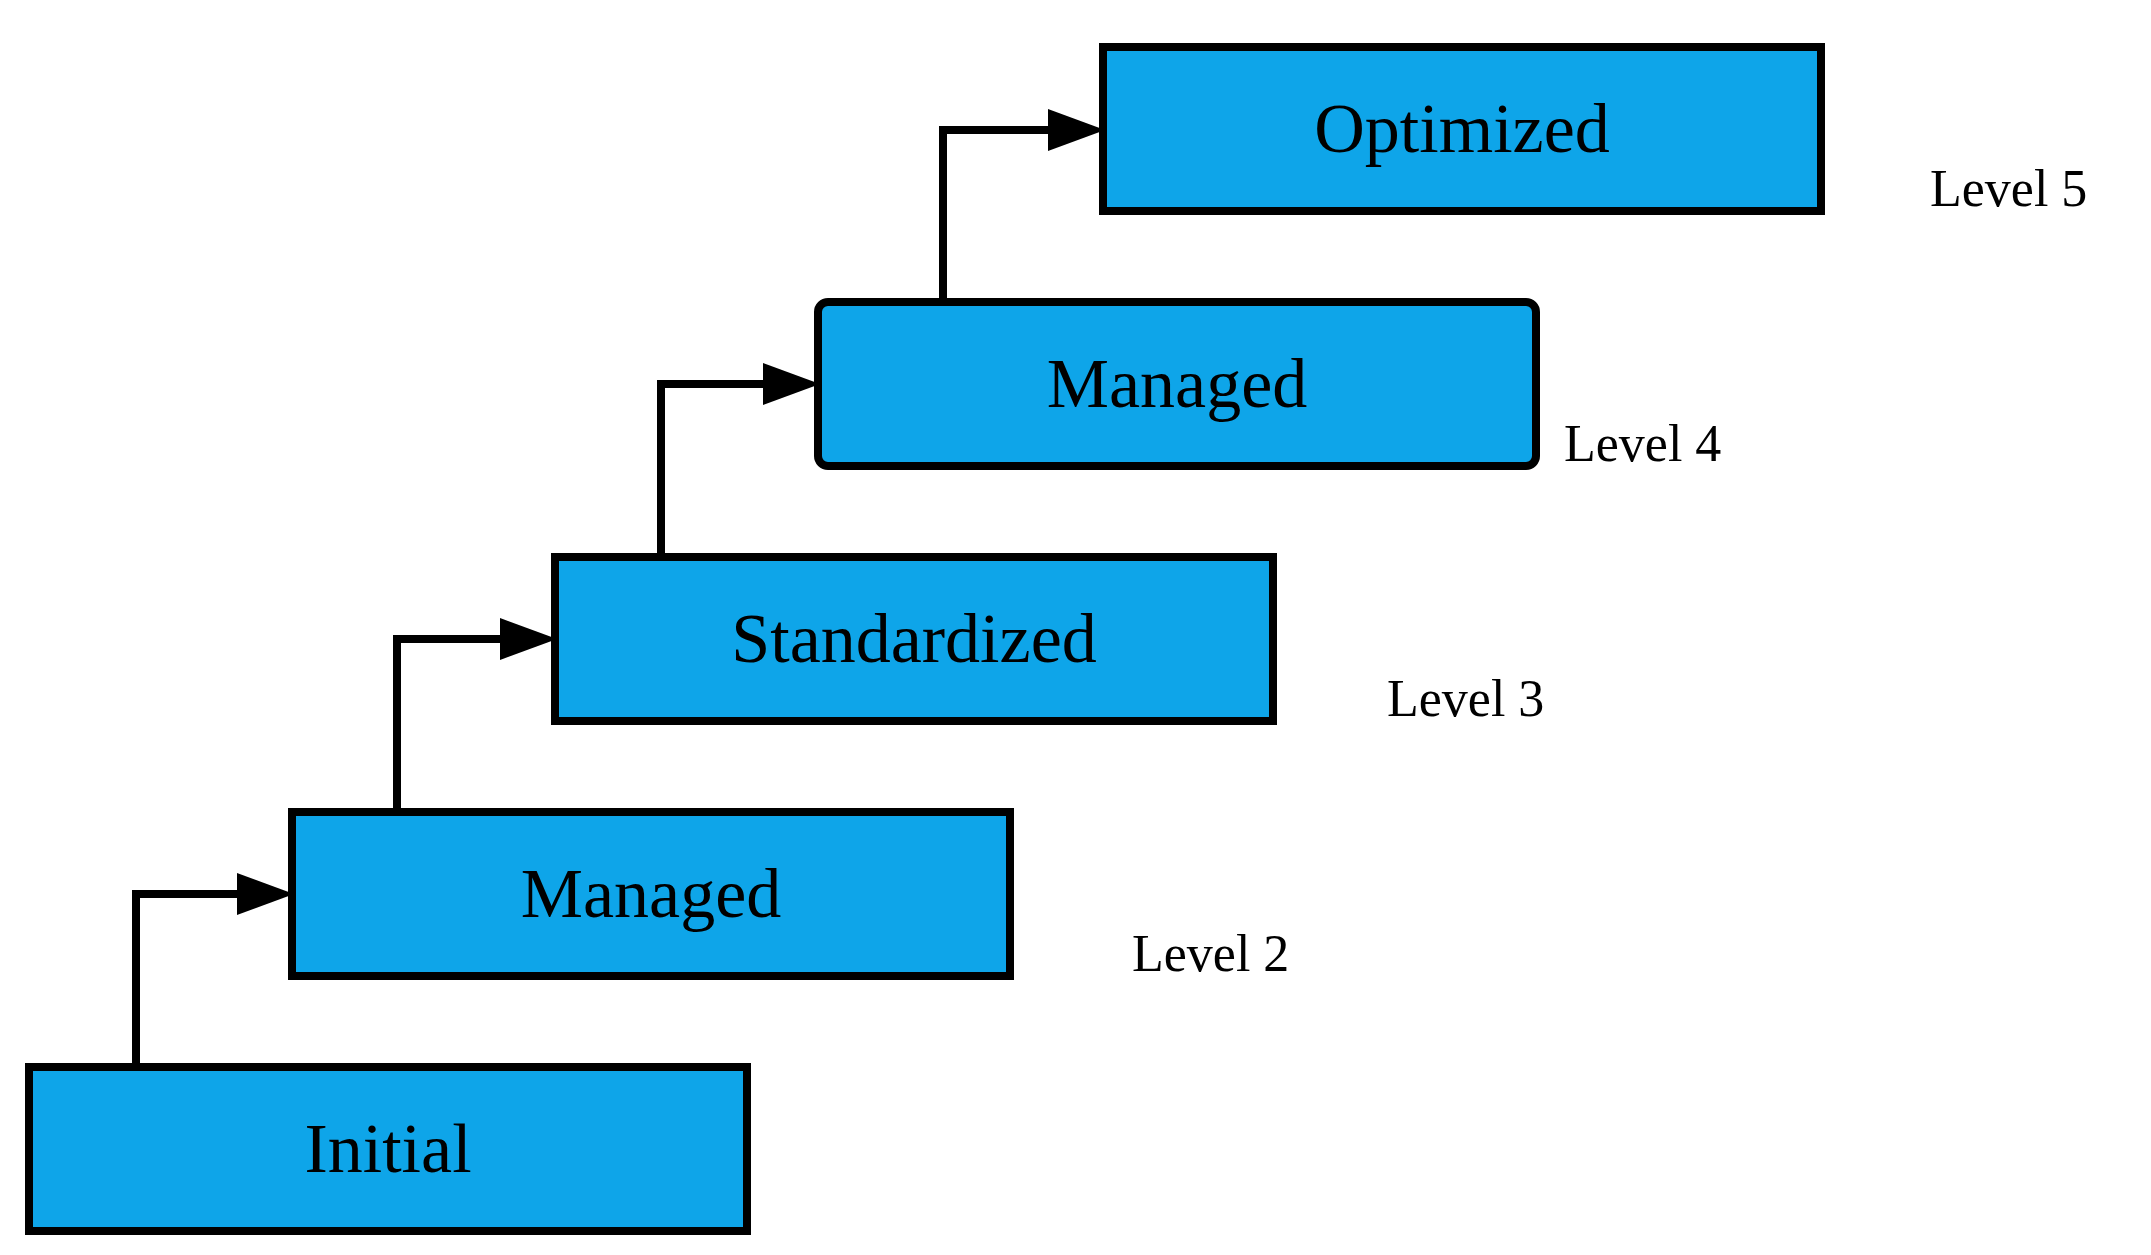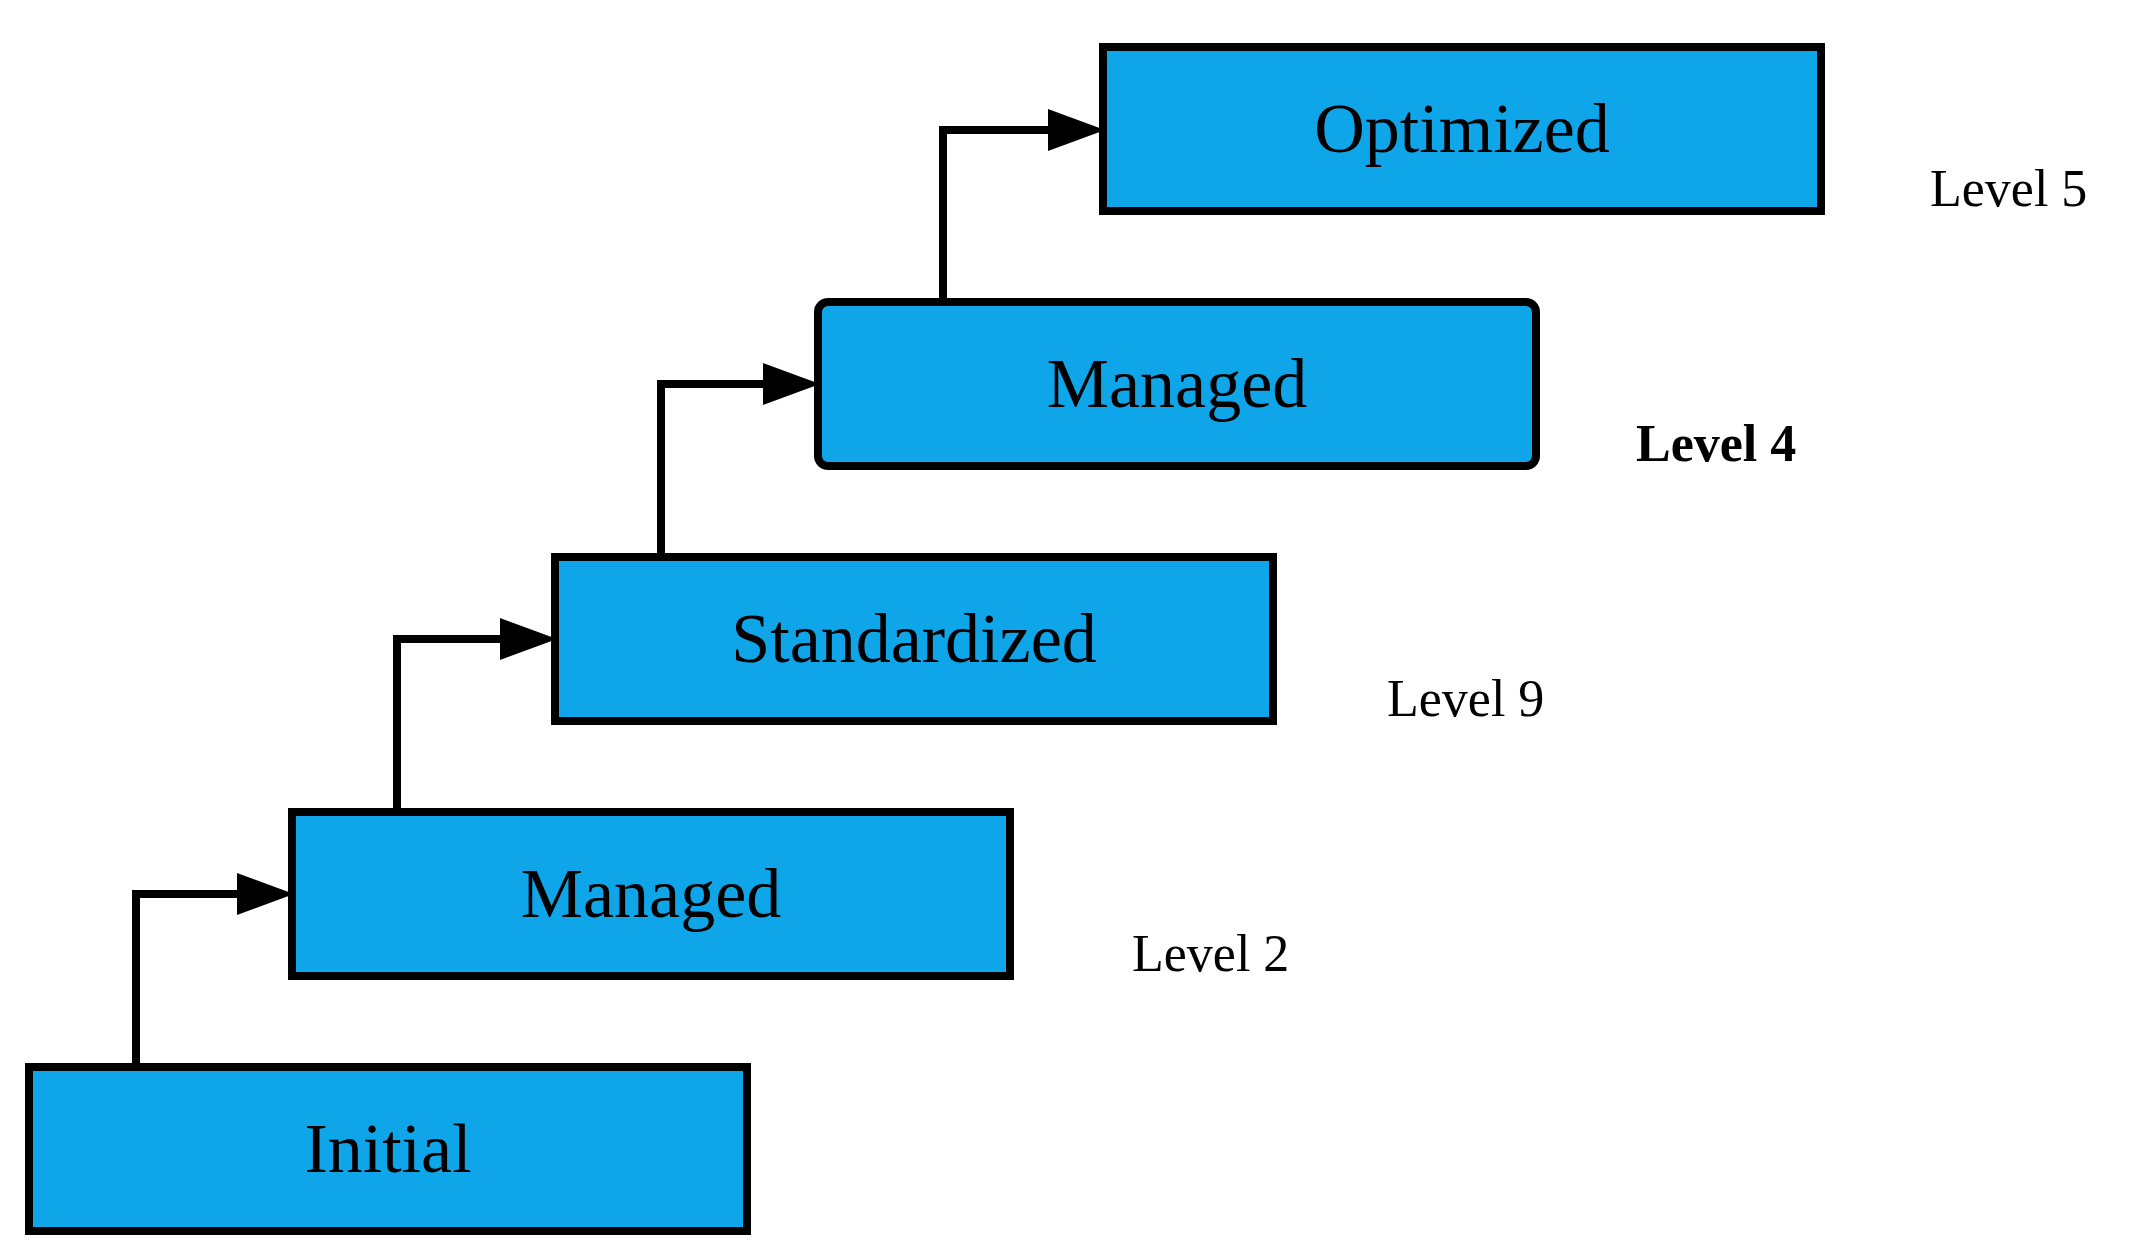--- a/index.html
+++ b/index.html
@@ -49,21 +49,21 @@
   
   .b1 { left: 25px;   top: 1063px; }
   .b2 { left: 288px;  top: 808px;  }
   .b3 { left: 551px;  top: 553px;  }
   .b4 { left: 814px;  top: 298px; border-radius: 14px;  }
   .b5 { left: 1099px; top: 43px;   }
   
   .t1 { left: 863px;  top: 1063px; }
   .t2 { left: 1132px; top: 808px;  }
   .t3 { left: 1387px; top: 553px;  }
-  .t4 { left: 1636px; top: 298px; font-weight: bold;  }
+  .t4 { left: 1564px; top: 298px;  }
   .t5 { left: 1930px; top: 43px;   }
 </style>
 </head>
 <body>
 
 <div class="canvas">
 
   <svg class="arrow-layer" viewBox="0 0 2151 1255" xmlns="http://www.w3.org/2000/svg">
 
     <g>
@@ -100,21 +100,21 @@
     <span>Managed</span>
   </div>
   <div class="stage-box b5">
     <span>Optimized</span>
   </div>
 
   <div class="level-label t2">
     <span>Level 2</span>
   </div>
   <div class="level-label t3">
-    <span>Level 9</span>
+    <span>Level 3</span>
   </div>
   <div class="level-label t4">
     <span>Level 4</span>
   </div>
   <div class="level-label t5">
     <span>Level 5</span>
   </div>
 
 </div>
 

